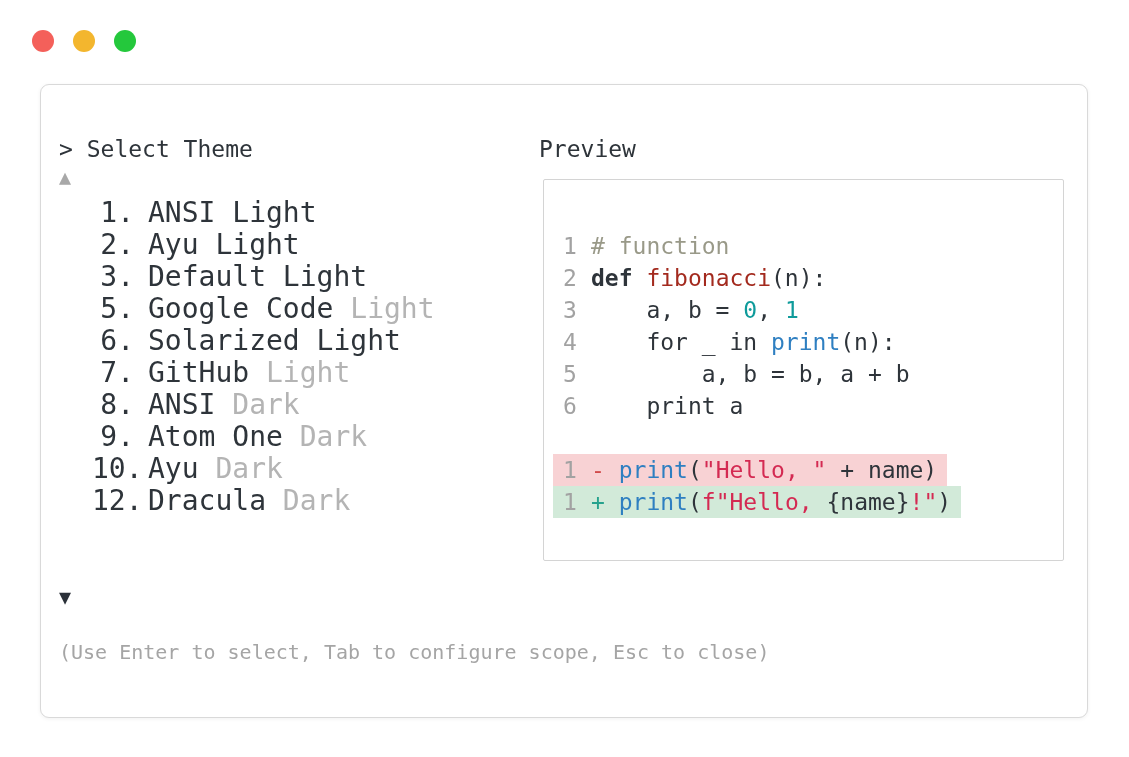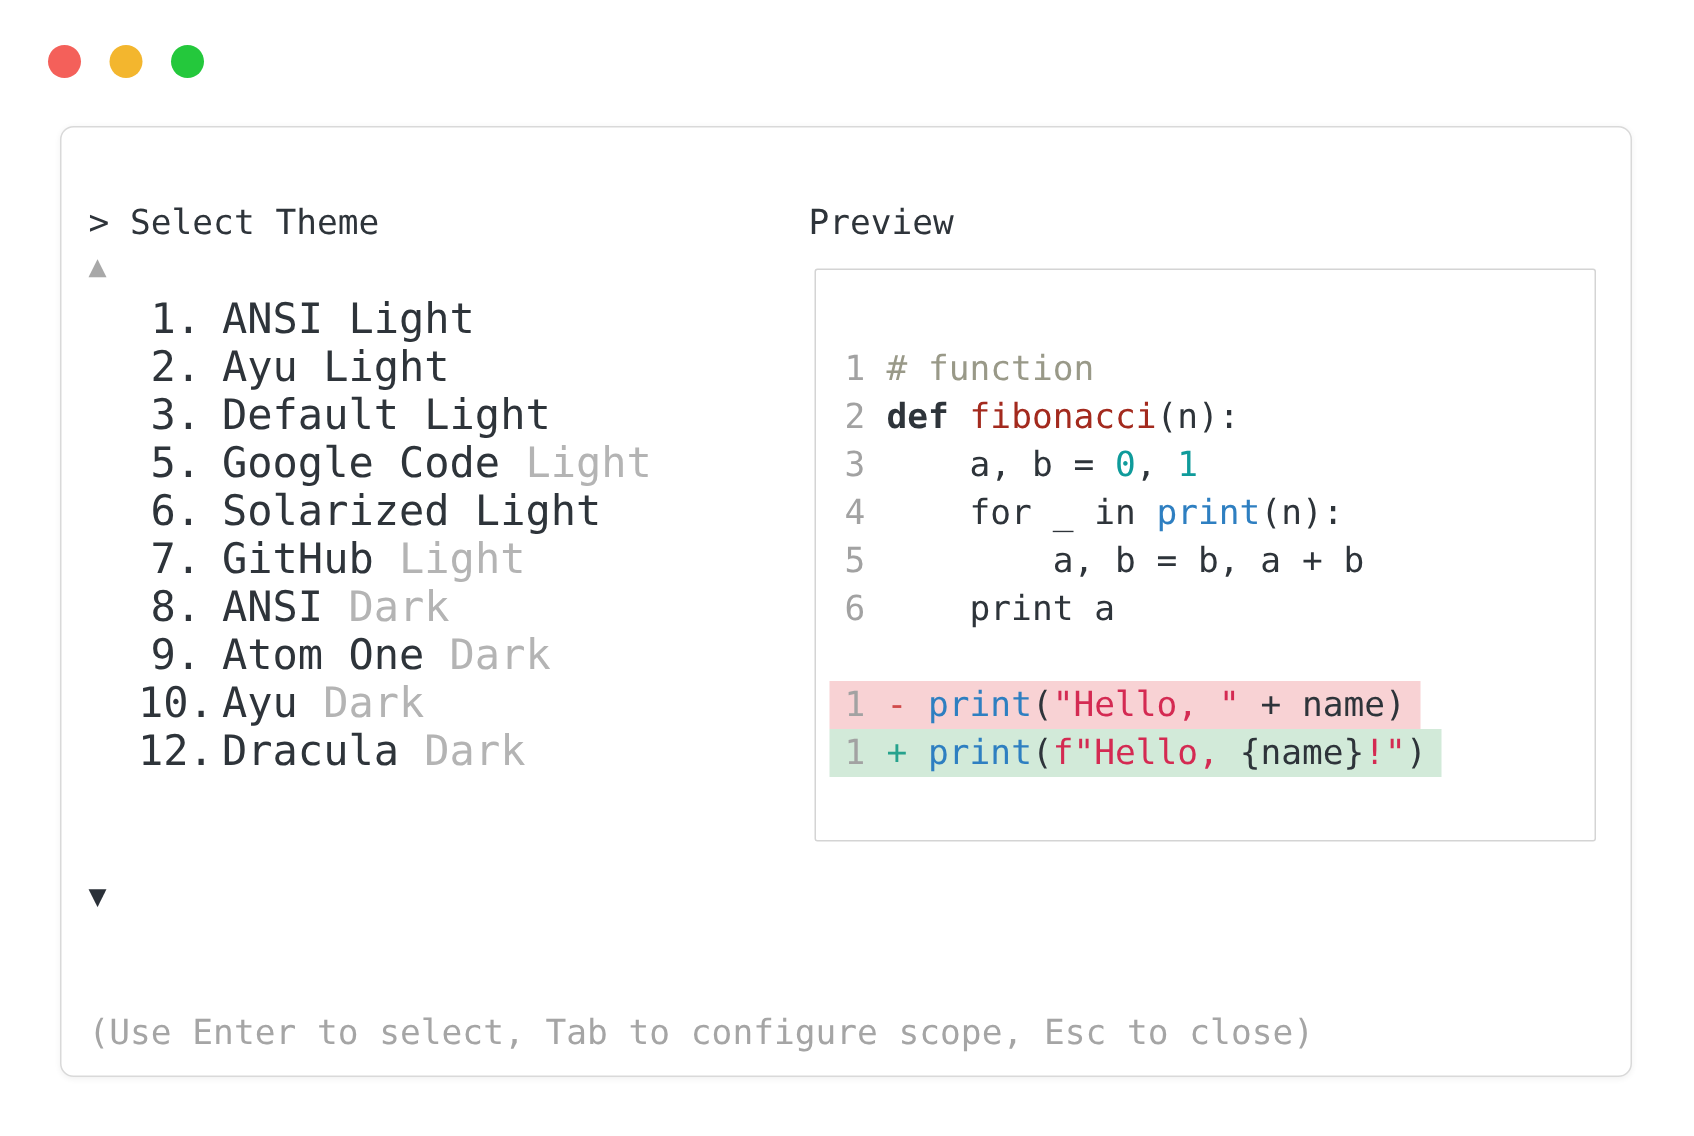--- a/index.html
+++ b/index.html
@@ -21,21 +21,21 @@
   
   .window{position:absolute;left:40px;top:84px;width:1048px;height:634px;
     background:#fff;border:1px solid var(--border);border-radius:9px;
     box-shadow:0 1px 4px rgba(0,0,0,0.06);}
 
   .row32{position:absolute;height:32px;line-height:32px;white-space:pre;}
   .prompt{left:18px;top:48px;font-size:23px;color:var(--ink);}
   .arrow{left:18px;font-size:20px;}
   .arrow-up{top:76px;color:#a8a8a8;}
   .arrow-down{top:496px;color:#2b3139;}
-  .helpline{left:18px;top:588px;font-size:23px;color:var(--help);}
+  .helpline{left:18px;top:551px;font-size:20px;color:var(--help);}
 
   
   .theme-list{position:absolute;left:18px;top:112px;width:470px;}
   .theme-row{position:relative;height:32px;line-height:32px;font-size:28px;
     color:var(--ink);white-space:pre;cursor:default;}
   .theme-row .bullet{display:none;}
   .theme-row.selected .bullet{display:block;position:absolute;left:0;top:50%;
     margin-top:-6.5px;width:13px;height:13px;border-radius:50%;background:var(--teal);}
   .theme-row .num{display:inline-block;width:42px;margin-left:33px;
     text-align:right;}

